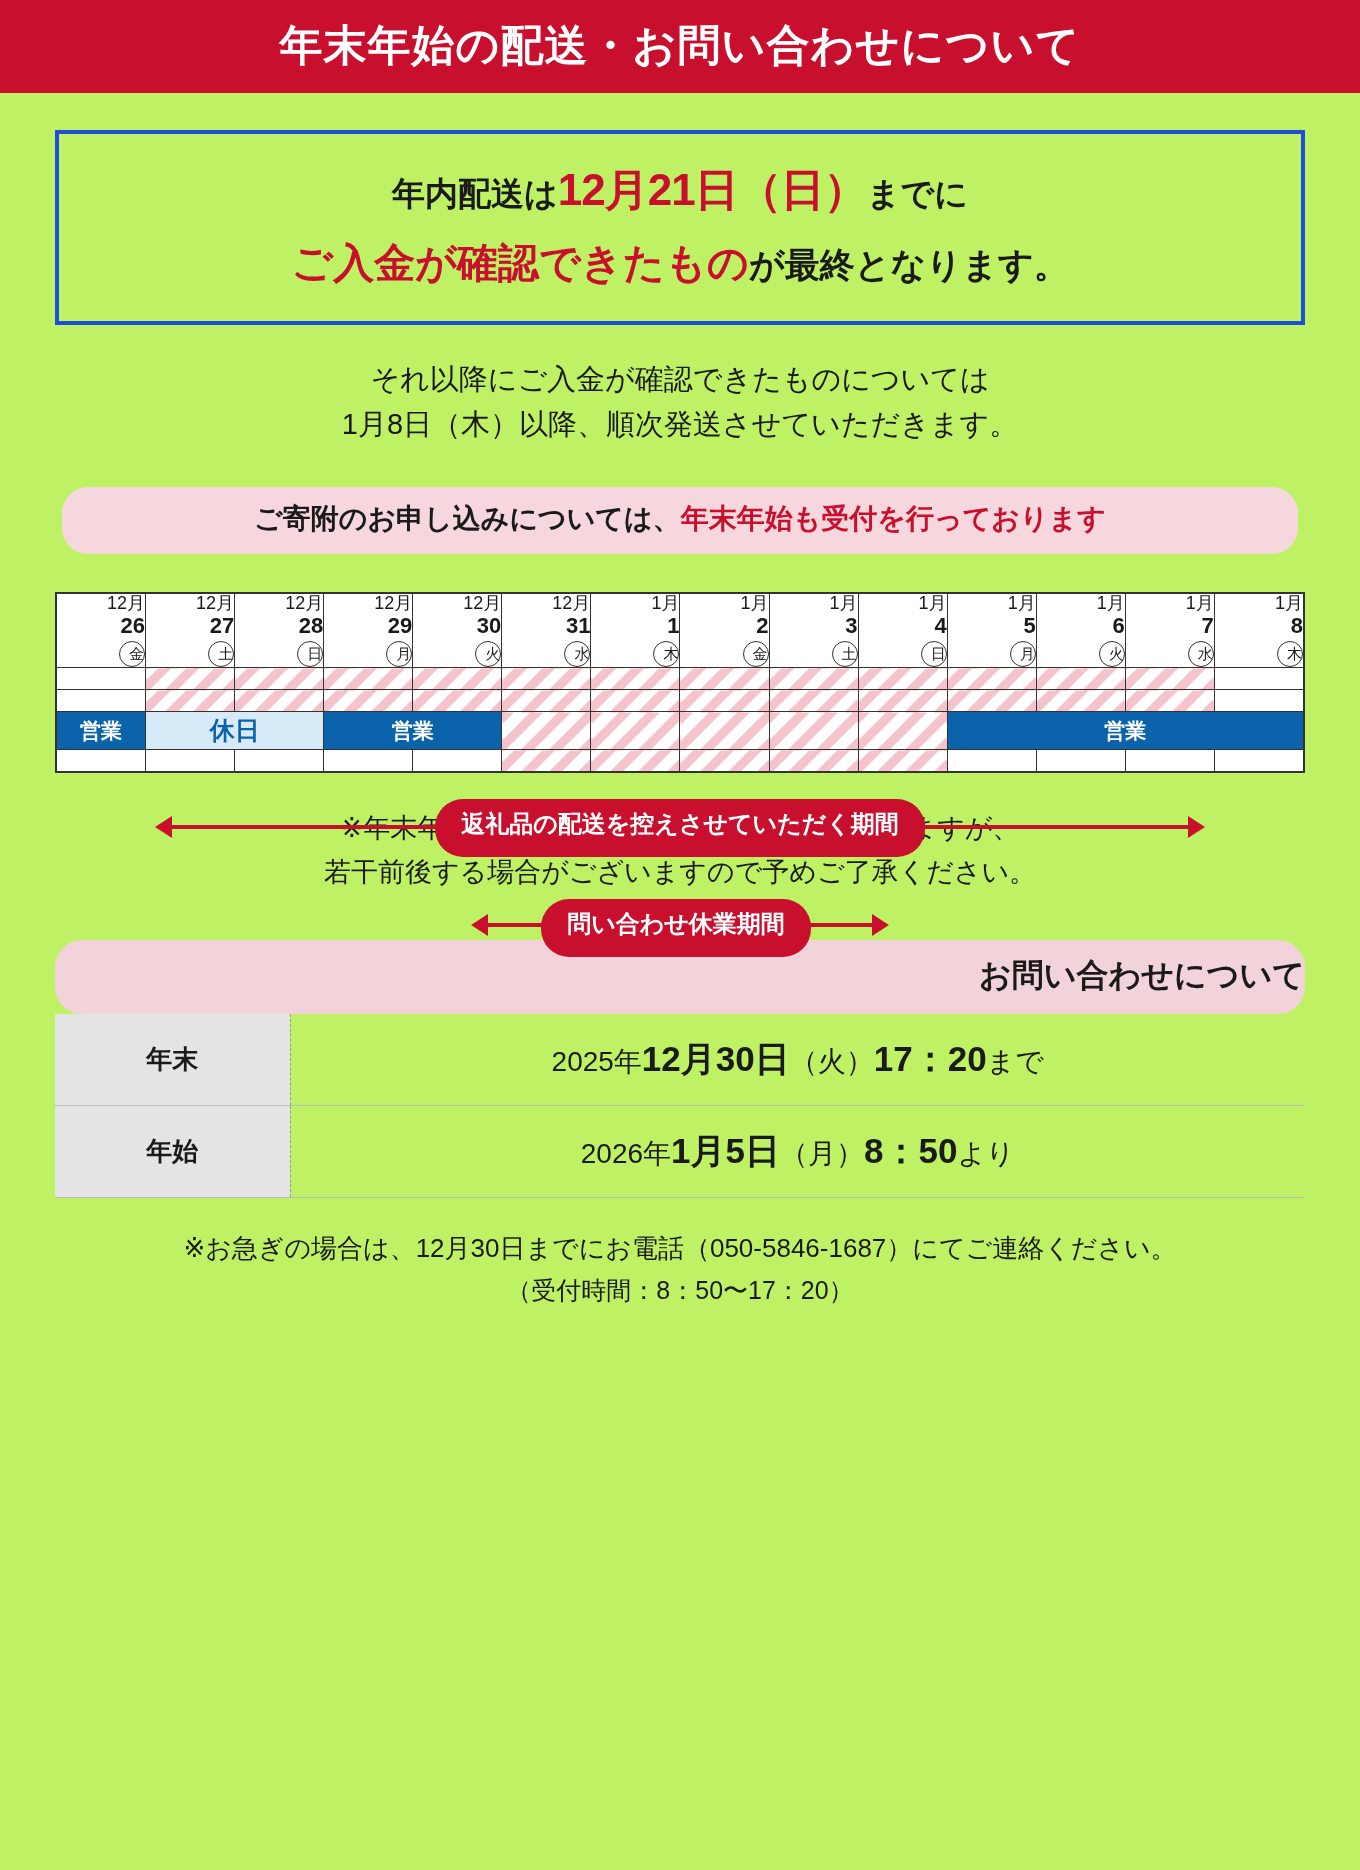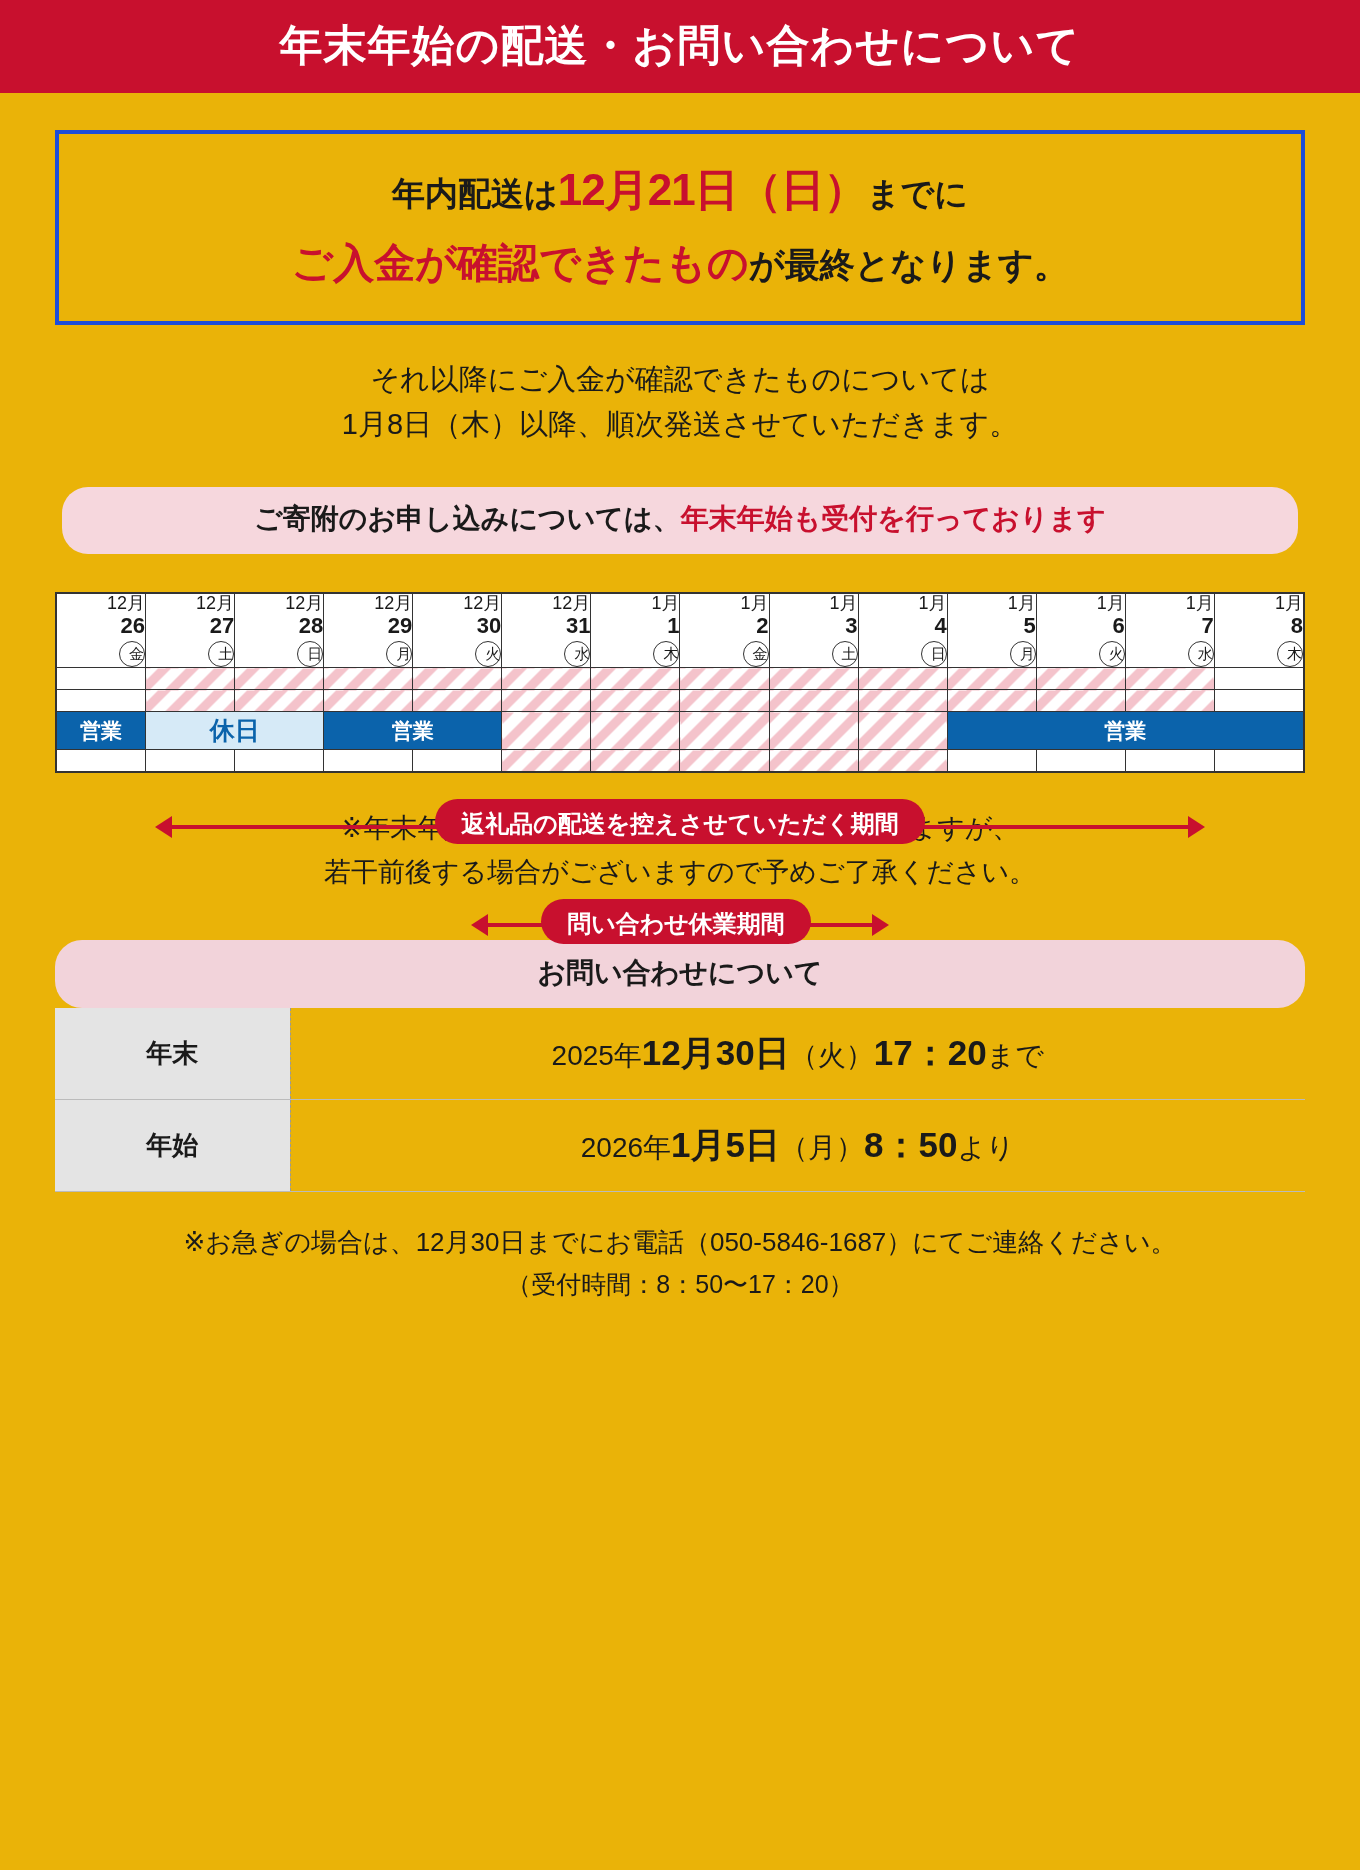--- a/index.html
+++ b/index.html
@@ -7,21 +7,21 @@
     margin: 0; padding: 0;
     width: 1360px;
     background: #ffffff;
     font-family: "Liberation Sans", "DejaVu Sans", sans-serif;
     color: #1a1a1a;
   }
   .page {
     position: relative;
     width: 1360px;
     min-height: 1870px;
-    background: #eab308;
+    background: #bef264;
     overflow: hidden;
   }
 
   
   .header-band {
     background: #c8102e;
     color: #ffffff;
     text-align: center;
     padding: 22px 10px 24px;
     font-size: 43px;
@@ -158,21 +158,21 @@
     display: flex;
     align-items: center;
     pointer-events: none;
   }
   .pill {
     background: #c8102e;
     color: #fff;
     border-radius: 28px;
     font-size: 24px;
     font-weight: bold;
-    padding: 9px 26px 4px;
+    padding: 9px 26px 17px;
     white-space: nowrap;
     z-index: 3;
   }
   .arrow-line {
     position: absolute;
     height: 4px;
     background: #c8102e;
     z-index: 2;
   }
   .arrow-head {
@@ -190,22 +190,22 @@
     margin-top: 34px;
     text-align: center;
     font-size: 27px;
     line-height: 1.6;
   }
 
   
   .contact-title {
     margin: 46px 55px 0 55px;
     background: #f2d3da;
-    text-align: center;
-    font-size: 28px;
+    text-align: right;
+    font-size: 32px;
     font-weight: bold;
     padding: 14px 0 16px;
     border-radius: 27px;
   }
   table.contact {
     margin: 0 55px;
     width: calc(100% - 110px);
     border-collapse: collapse;
     table-layout: fixed;
   }

